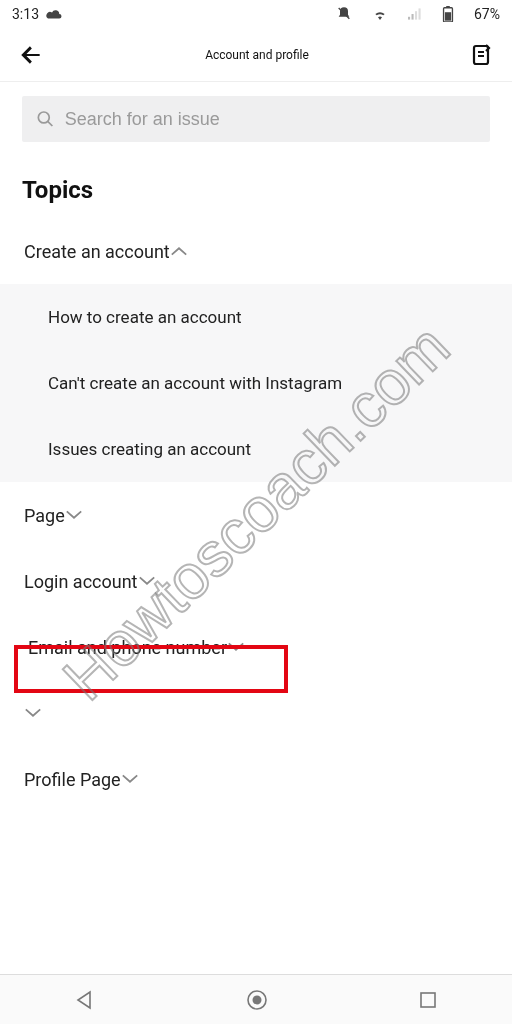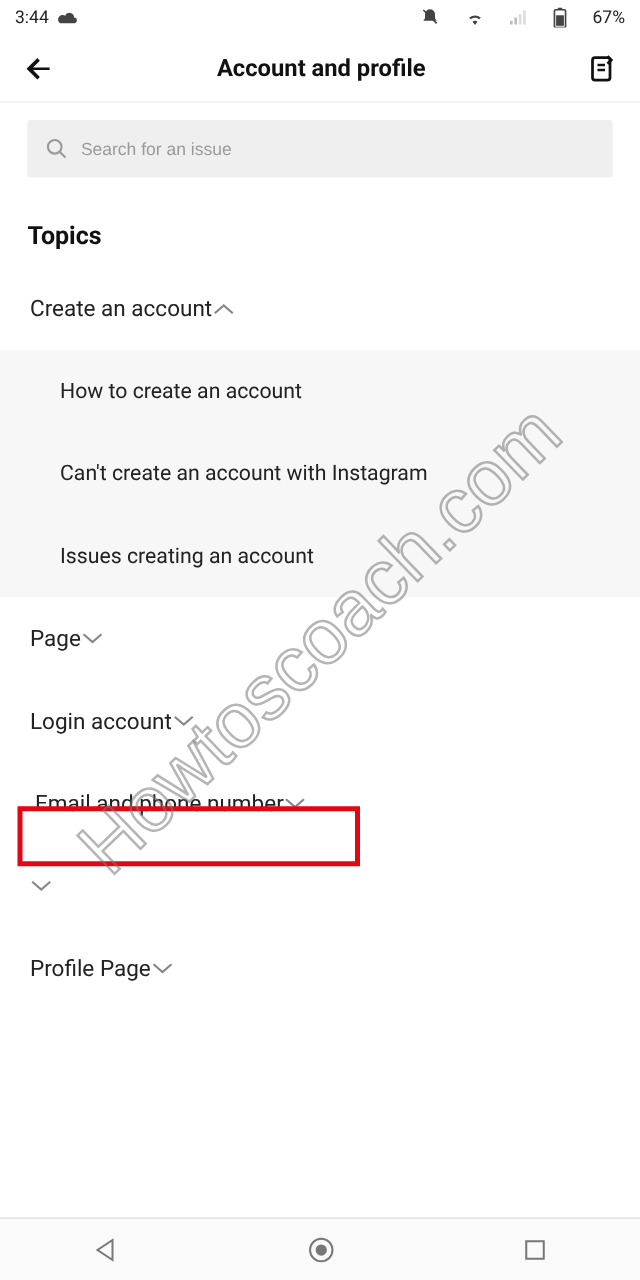--- a/index.html
+++ b/index.html
@@ -24,42 +24,42 @@
     .status-right { display: flex; align-items: center; gap: 20px; }
     .status-right svg { display: block; }
     .header {
       height: 54px;
       display: flex;
       align-items: center;
       justify-content: space-between;
       padding: 0 18px;
       border-bottom: 1px solid #eee;
     }
-    .header-title { font-size: 19px; font-weight: 700; color: #111; }
+    .header-title { font-size: 12px; font-weight: 400; color: #111; }
     .search-wrap { padding: 14px 22px 10px 22px; }
     .search-box {
       background: #efeff0;
       height: 46px;
       display: flex;
       align-items: center;
       padding: 0 14px;
       gap: 10px;
       border-radius: 2px;
     }
     .search-box input {
       border: none;
       background: transparent;
-      font-size: 14px;
+      font-size: 18px;
       color: #999;
       outline: none;
       width: 100%;
     }
     .search-box input::placeholder { color: #9a9a9a; }
     .topics-heading {
-      font-size: 20px;
+      font-size: 24px;
       font-weight: 700;
       color: #111;
       padding: 24px 22px 14px 22px;
     }
     .topic-row {
       display: flex;
       align-items: center;
       justify-content: flex-start;
       padding: 0 24px;
       height: 66px;
@@ -106,21 +106,21 @@
       align-items: center;
       justify-content: space-around;
       background: #fafafa;
     }
   </style>
 </head>
 <body>
 
 <div class="status-bar">
   <div class="status-left">
-    <span>3:44</span>
+    <span>3:13</span>
     <svg width="18" height="12" viewBox="0 0 24 16">
         <path fill="#444" d="M19 8a5 5 0 0 0-9.6-1.9A4 4 0 0 0 4 14h15a3 3 0 0 0 0-6z"></path>
       </svg>
   </div>
   <div class="status-right">
     <svg width="16" height="16" viewBox="0 0 24 24">
         <path fill="#444" d="M12 2a6 6 0 0 0-6 6v5l-2 3h16l-2-3V8a6 6 0 0 0-6-6z"></path>
         <line x1="4" y1="3" x2="20" y2="19" stroke="#444" stroke-width="2"></line>
       </svg>
     <svg width="16" height="12" viewBox="0 0 24 18">

